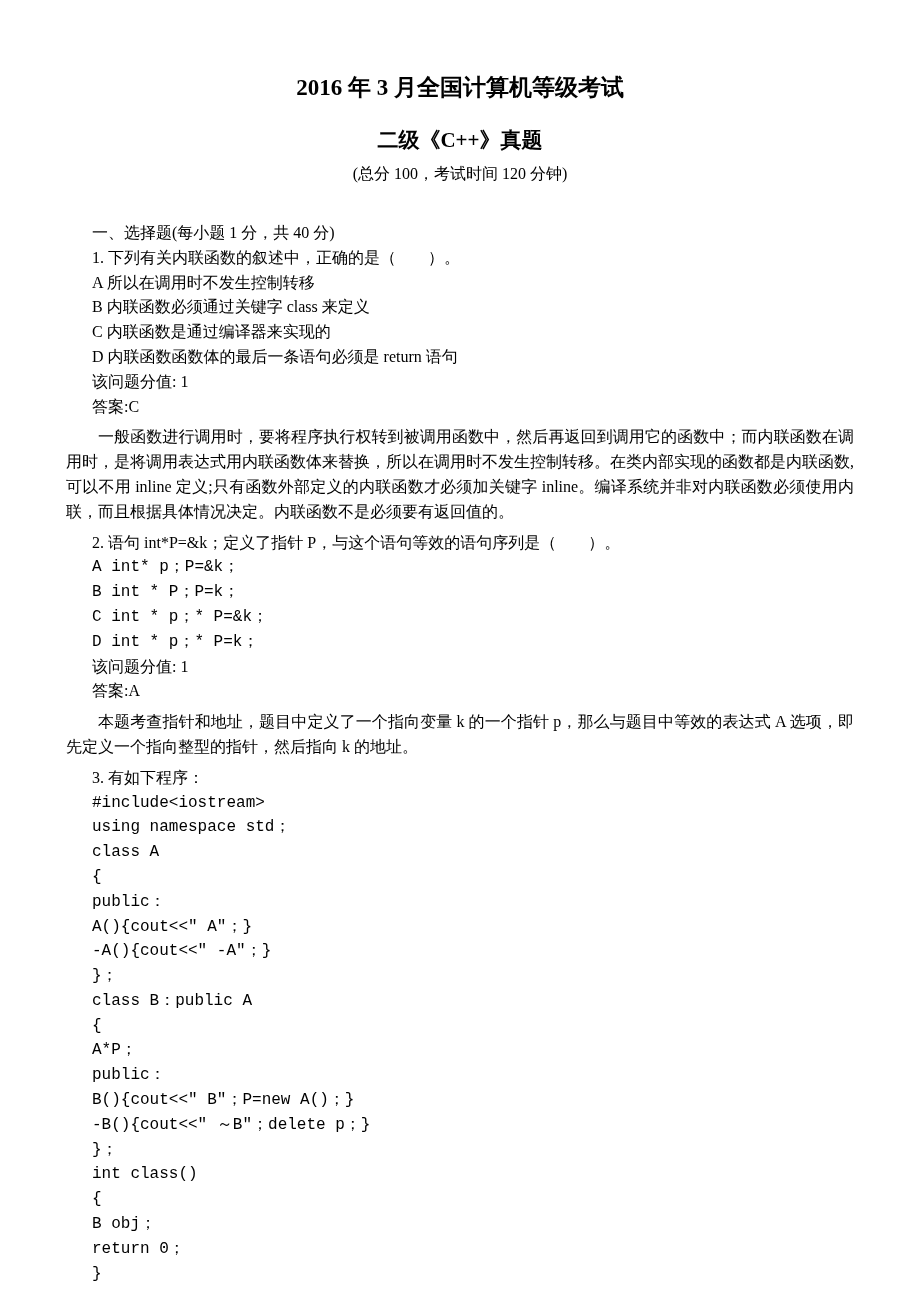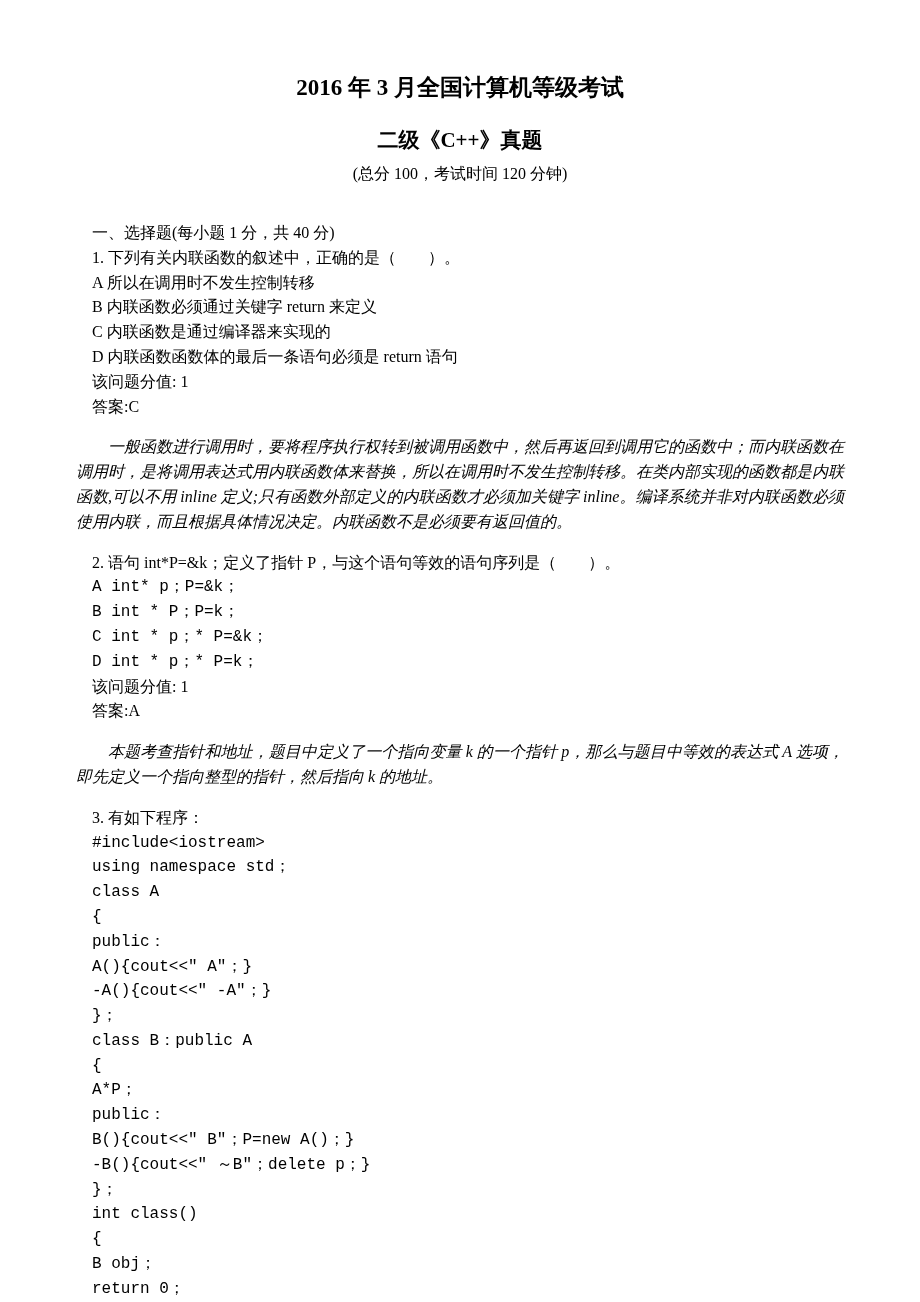--- a/index.html
+++ b/index.html
@@ -45,23 +45,22 @@
     .score-line {
       text-indent: 2em;
       margin: 0;
     }
     .answer-line {
       text-indent: 2em;
       margin: 0;
     }
     .explain {
       text-indent: 2em;
-      margin: 16px;
+      margin: 6px;
       text-align: justify;
-      font-style: italic;
     }
     .mono {
       font-family: "Courier New", monospace;
     }
     .code-line {
       text-indent: 2em;
       margin: 0;
       font-family: "SimSun", "Courier New", monospace;
     }
   </style>
@@ -69,21 +68,21 @@
 <body>
 
 <div class="title-main">2016 年 3 月全国计算机等级考试</div>
 <div class="title-sub">二级《C++》真题</div>
 <div class="title-meta">(总分 100，考试时间 120 分钟)</div>
 
 <p class="section-heading">一、选择题(每小题 1 分，共 40 分)</p>
 
 <p class="question-line">1. 下列有关内联函数的叙述中，正确的是（　　）。</p>
 <p class="option-line">A 所以在调用时不发生控制转移</p>
-<p class="option-line">B 内联函数必须通过关键字 return 来定义</p>
+<p class="option-line">B 内联函数必须通过关键字 class 来定义</p>
 <p class="option-line">C 内联函数是通过编译器来实现的</p>
 <p class="option-line">D 内联函数函数体的最后一条语句必须是 return 语句</p>
 <p class="score-line">该问题分值: 1</p>
 <p class="answer-line">答案:C</p>
 <p class="explain">一般函数进行调用时，要将程序执行权转到被调用函数中，然后再返回到调用它的函数中；而内联函数在调用时，是将调用表达式用内联函数体来替换，所以在调用时不发生控制转移。在类内部实现的函数都是内联函数,可以不用 inline 定义;只有函数外部定义的内联函数才必须加关键字 inline。编译系统并非对内联函数必须使用内联，而且根据具体情况决定。内联函数不是必须要有返回值的。</p>
 
 <p class="question-line">2. 语句 int*P=&amp;k；定义了指针 P，与这个语句等效的语句序列是（　　）。</p>
 <p class="option-line mono">A int* p；P=&amp;k；</p>
 <p class="option-line mono">B int * P；P=k；</p>
 <p class="option-line mono">C int * p；* P=&amp;k；</p>

